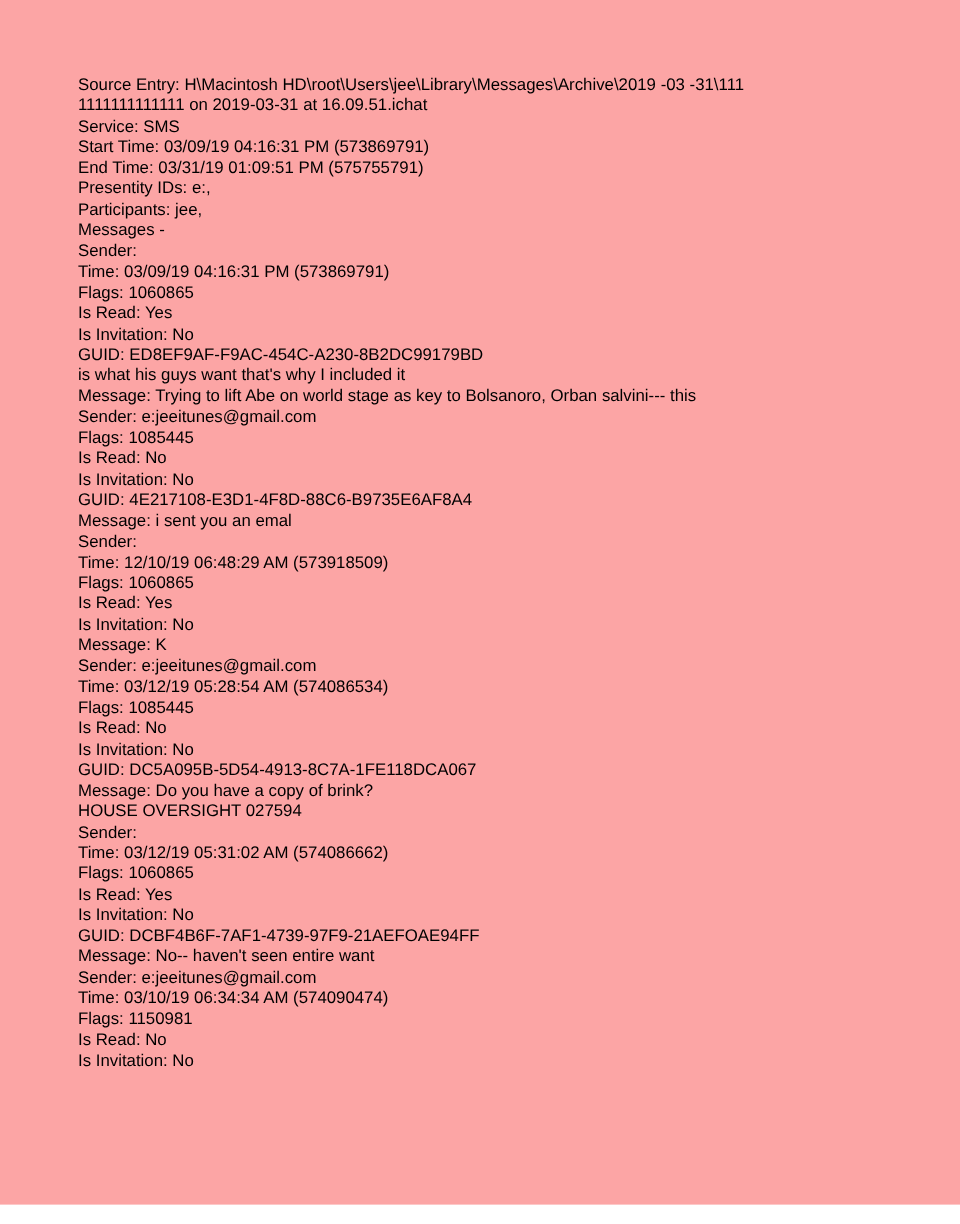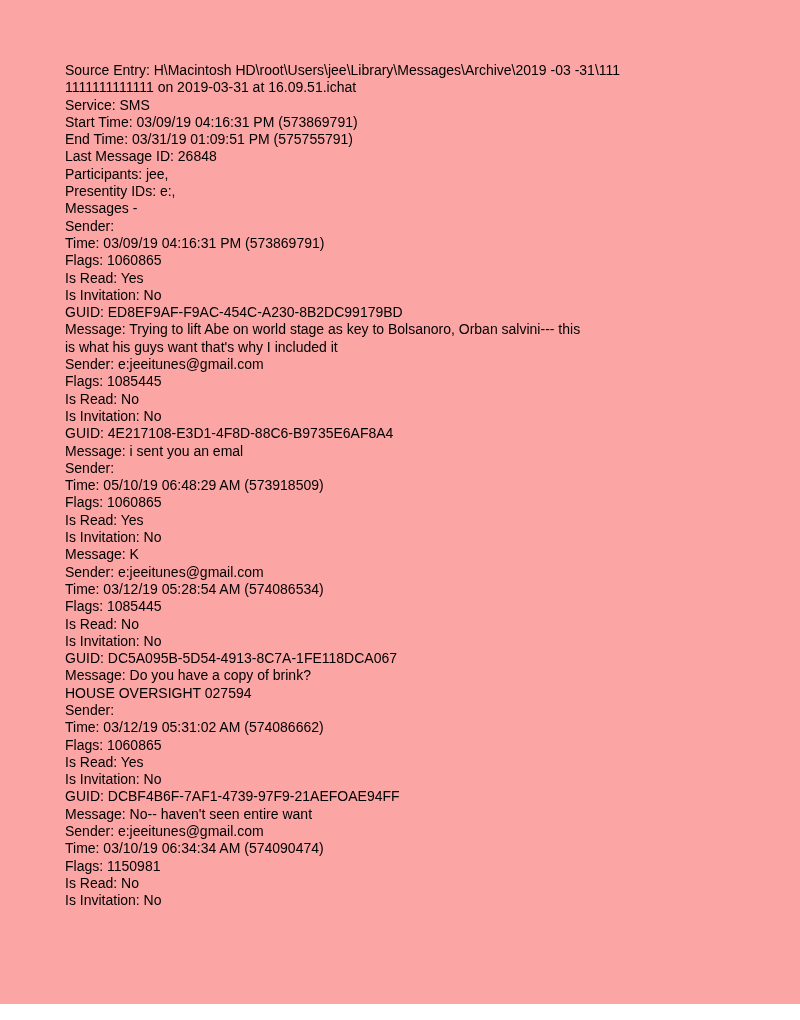--- a/index.html
+++ b/index.html
@@ -33,40 +33,39 @@
 </head>
 <body>
 
 <div class="page">
   <div class="text-block">
       <div class="line">Source Entry: H\Macintosh HD\root\Users\jee\Library\Messages\Archive\2019 -03 -31\111</div>
       <div class="line">1111111111111 on 2019-03-31 at 16.09.51.ichat</div>
       <div class="line">Service: SMS</div>
       <div class="line">Start Time: 03/09/19 04:16:31 PM (573869791)</div>
       <div class="line">End Time: 03/31/19 01:09:51 PM (575755791)</div>
-      <div class="line">Last Message ID: 26848</div>
+      <div class="line">Presentity IDs: e:,</div>
       <div class="line">Participants: jee,</div>
-      <div class="line">Presentity IDs: e:,</div>
       <div class="line">Messages -</div>
       <div class="line">Sender:</div>
       <div class="line">Time: 03/09/19 04:16:31 PM (573869791)</div>
       <div class="line">Flags: 1060865</div>
       <div class="line">Is Read: Yes</div>
       <div class="line">Is Invitation: No</div>
       <div class="line">GUID: ED8EF9AF-F9AC-454C-A230-8B2DC99179BD</div>
+      <div class="line">is what his guys want that's why I included it</div>
       <div class="line">Message: Trying to lift Abe on world stage as key to Bolsanoro, Orban salvini--- this</div>
-      <div class="line">is what his guys want that's why I included it</div>
       <div class="line">Sender: e:jeeitunes@gmail.com</div>
       <div class="line">Flags: 1085445</div>
       <div class="line">Is Read: No</div>
       <div class="line">Is Invitation: No</div>
       <div class="line">GUID: 4E217108-E3D1-4F8D-88C6-B9735E6AF8A4</div>
       <div class="line">Message: i sent you an emal</div>
       <div class="line">Sender:</div>
-      <div class="line">Time: 05/10/19 06:48:29 AM (573918509)</div>
+      <div class="line">Time: 12/10/19 06:48:29 AM (573918509)</div>
       <div class="line">Flags: 1060865</div>
       <div class="line">Is Read: Yes</div>
       <div class="line">Is Invitation: No</div>
       <div class="line">Message: K</div>
       <div class="line">Sender: e:jeeitunes@gmail.com</div>
       <div class="line">Time: 03/12/19 05:28:54 AM (574086534)</div>
       <div class="line">Flags: 1085445</div>
       <div class="line">Is Read: No</div>
       <div class="line">Is Invitation: No</div>
       <div class="line">GUID: DC5A095B-5D54-4913-8C7A-1FE118DCA067</div>

